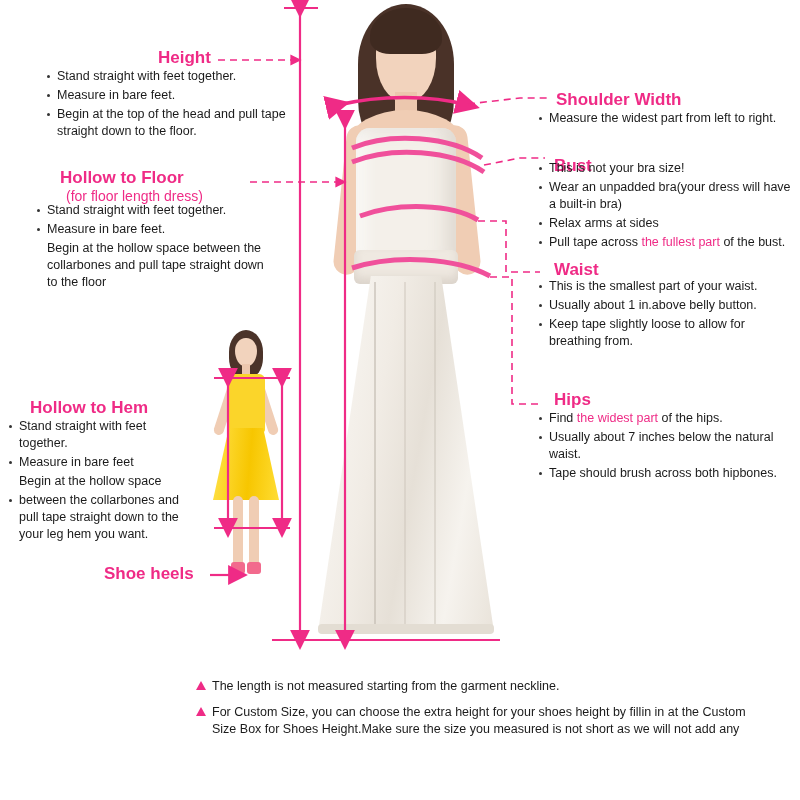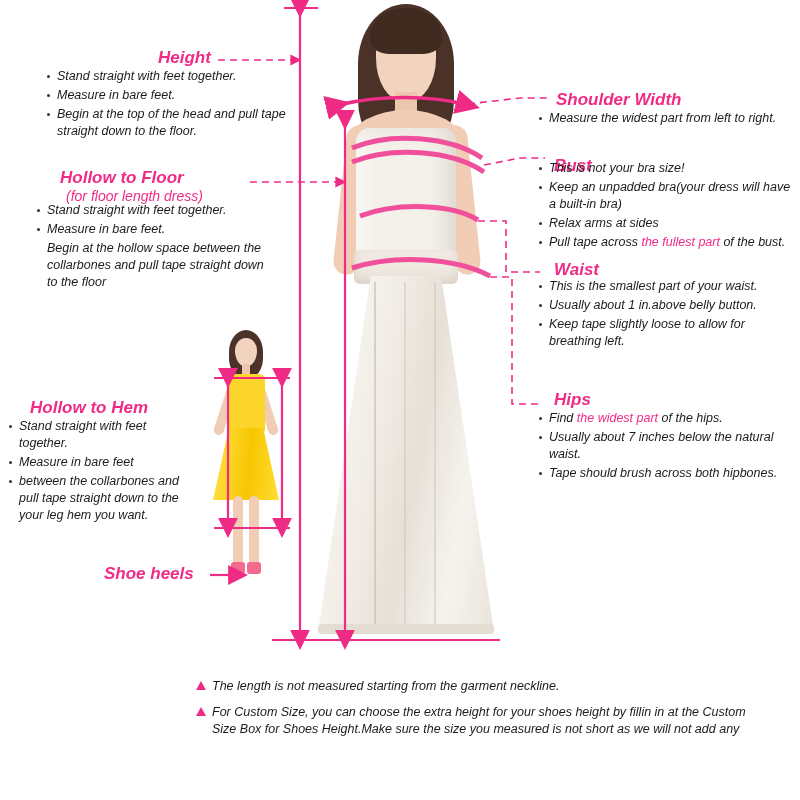--- a/index.html
+++ b/index.html
@@ -9,21 +9,20 @@
   }
   body {
     font-family: "Liberation Sans", sans-serif;
   }
   #page {
     position: relative;
     width: 800px;
     height: 736px;
     background: #ffffff;
     overflow: hidden;
-    font-style: italic;
   }
 
   
   .figure-layer {
     position: absolute;
     left: 0; top: 0;
     width: 800px; height: 800px;
   }
 
   
@@ -373,49 +372,50 @@
       <li>Measure in bare feet.</li>
       <li class="wrap nodot">Begin at the hollow space between the collarbones and pull tape straight down to the floor</li>
     </ul>
   </div>
 
   <div class="hd" style="left:30px; top:398px;">Hollow to Hem</div>
   <div class="blk" style="left:8px; top:418px; width:190px;">
     <ul>
       <li class="wrap">Stand straight with feet together.</li>
       <li>Measure in bare feet</li>
+      <li class="nodot">Begin at the hollow space</li>
       <li class="wrap">between the collarbones and pull tape straight down to the your leg hem  you want.</li>
     </ul>
   </div>
 
   <div class="hd" style="left:104px; top:564px;">Shoe heels</div>
 
   <div class="hd" style="left:556px; top:90px;">Shoulder Width</div>
   <div class="blk" style="left:538px; top:110px; width:260px;">
     <ul>
       <li>Measure the widest part from left to right.</li>
     </ul>
   </div>
 
   <div class="hd" style="left:554px; top:156px;">Bust</div>
   <div class="blk" style="left:538px; top:160px; width:258px;">
     <ul>
       <li>This is not your bra size!</li>
-      <li class="wrap">Keep an unpadded bra(your dress will have a built-in bra)</li>
+      <li class="wrap">Wear an unpadded bra(your dress will have a built-in bra)</li>
       <li>Relax arms at sides</li>
       <li>Pull tape across <span class="pink-em">the fullest part</span> of the bust.</li>
     </ul>
   </div>
 
   <div class="hd" style="left:554px; top:260px;">Waist</div>
   <div class="blk" style="left:538px; top:278px; width:258px;">
     <ul>
       <li>This is the smallest part of your waist.</li>
       <li>Usually about 1 in.above belly button.</li>
-      <li class="wrap">Keep tape slightly loose to allow for breathing left.</li>
+      <li class="wrap">Keep tape slightly loose to allow for breathing from.</li>
     </ul>
   </div>
 
   <div class="hd" style="left:554px; top:390px;">Hips</div>
   <div class="blk" style="left:538px; top:410px; width:258px;">
     <ul>
       <li>Find <span class="pink-em">the widest part</span> of the hips.</li>
       <li class="wrap">Usually about 7 inches below the natural waist.</li>
       <li>Tape should brush across both hipbones.</li>
     </ul>

